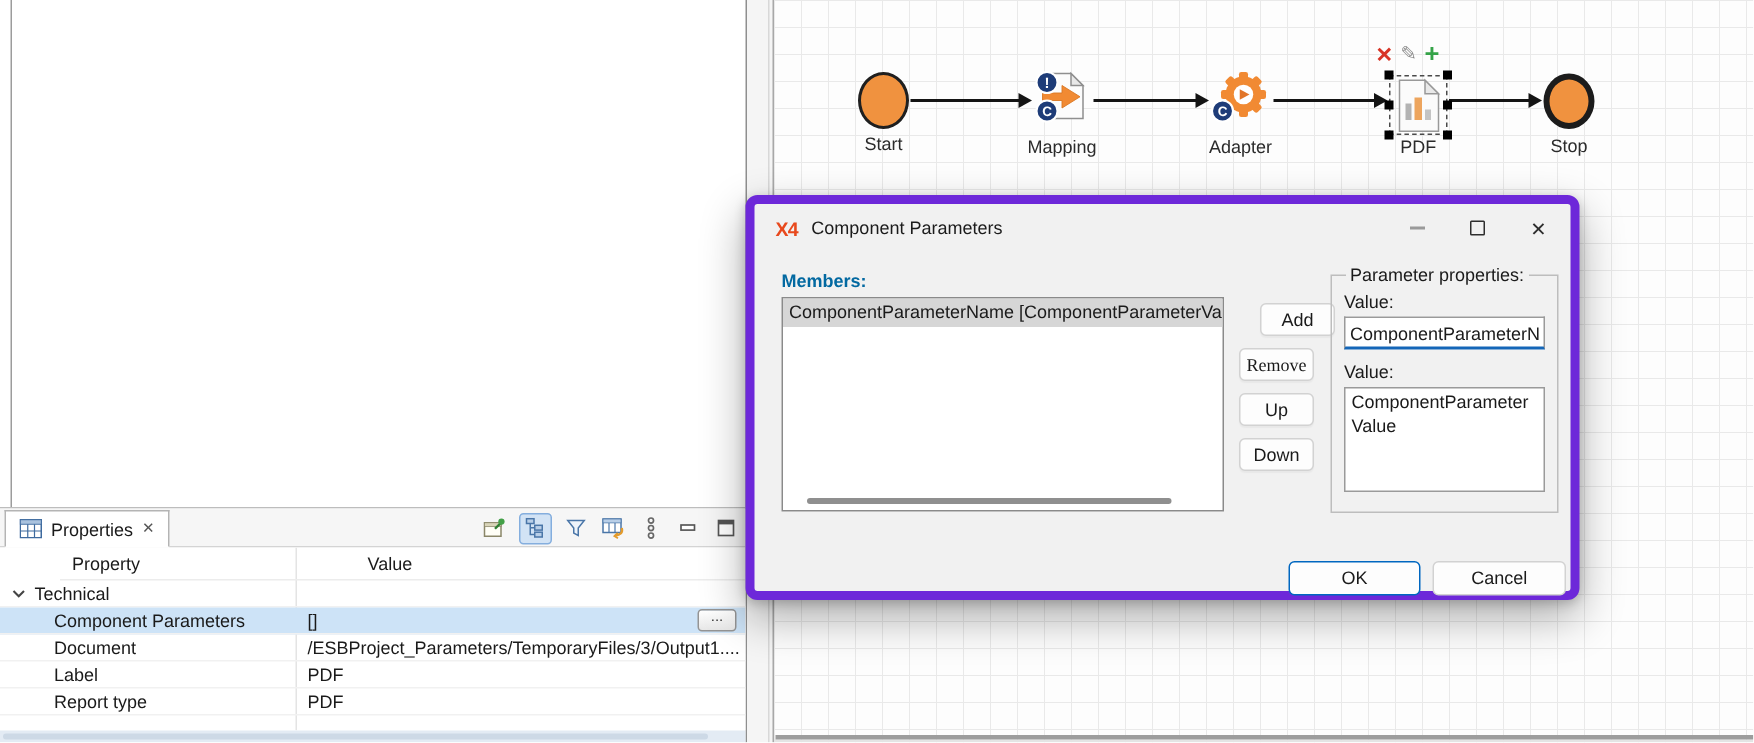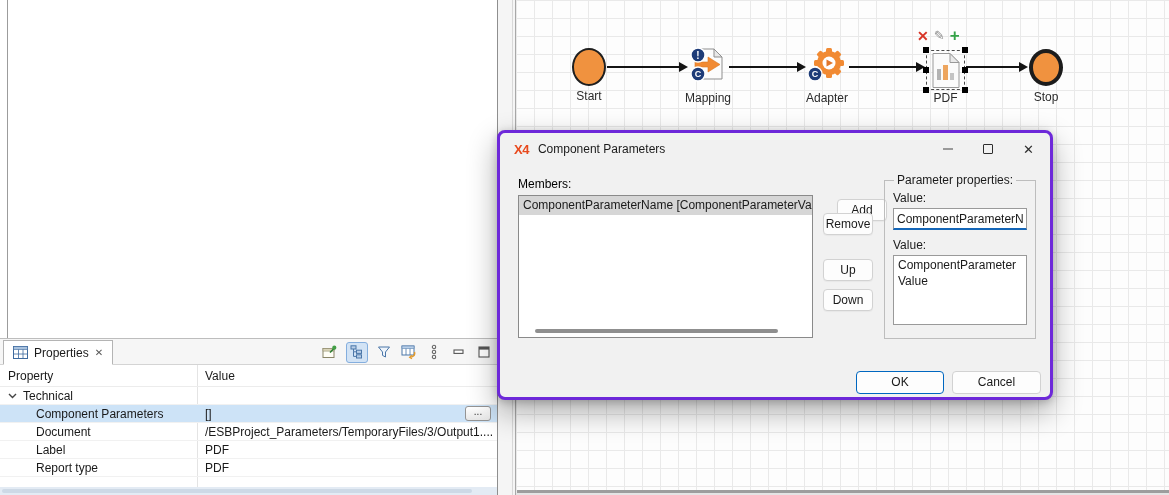--- a/index.html
+++ b/index.html
@@ -51,44 +51,44 @@
   .props-tab { position:absolute; left:3px; top:1px; height:25px; display:inline-flex; align-items:center; gap:6px;
     padding:0 9px; background:#fff; border:1px solid #b4b4b4; border-bottom:1px solid #fff; }
   .tab-close { color:#555; font-size:10px; line-height:10px; }
   .props-toolbar { position:absolute; right:4px; top:0; height:26px; display:flex; align-items:center; gap:7px; }
   .tool { width:18px; height:18px; display:flex; align-items:center; justify-content:center; }
   .tool.selected { background:#d2e3f5; border:1px solid #84aede; border-radius:3px; width:22px; height:21px; }
 
   .props-table { position:absolute; left:0; top:26px; right:0; bottom:8px; background:#fff; overflow:hidden; }
   .col-divider { position:absolute; left:197px; top:0; bottom:0; width:1px; background:#e4e4e4; }
   .prow { position:relative; display:flex; height:18px; align-items:center; border-bottom:1px solid #f1f1f1; }
-  .prow.header { height:22px; border-bottom:1px solid #ececec; }
+  .prow.header { height:22px; border-bottom:1px solid #ececec;margin-left:40px; }
   .prow.selected { background:#cde3f7; }
   .pcell.prop { width:197px; padding-left:8px; overflow:hidden; white-space:nowrap; }
   .pcell.prop.child { padding-left:36px; }
   .pcell.val { flex:1; padding-left:8px; overflow:hidden; white-space:nowrap; }
   .cat-row { display:flex; align-items:center; gap:6px; padding-left:9px; }
   .ellipsis-btn { position:absolute; right:6px; top:1px; width:26px; height:15px; font-size:10px; line-height:9px;
     text-align:center; background:linear-gradient(#ffffff,#e7e7e7); border:1px solid #949494; border-radius:3px; color:#333; }
   .props-hscroll { position:absolute; left:0; right:0; bottom:0; height:8px; background:#e3ebf4; }
   .props-hthumb { position:absolute; left:2px; top:2px; width:470px; height:4px; background:#cdd9e6; border-radius:2px; }
 
   
   .dialog { position:absolute; left:497px; top:130px; width:556px; height:270px; background:#f1f1f1;
-    border:3px solid #6d28d9; border-radius:8px; z-index:10;
+    border:6px solid #6d28d9; border-radius:8px; z-index:10;
     box-shadow:0 12px 30px rgba(0,0,0,.32), 0 2px 8px rgba(0,0,0,.20); }
   .dlg-titlebar { position:relative; height:32px; display:flex; align-items:center; padding:0 14px; }
   .x4-logo { font-weight:800; font-size:13px; color:#e8491d; margin-right:9px; letter-spacing:-0.5px; }
   .dlg-title { font-size:12px; color:#1b1b1b; }
   .dlg-controls { position:absolute; right:16px; top:0; height:32px; display:flex; align-items:center; gap:30px; }
   .btn-min { width:10px; height:2px; background:#9a9a9a; }
   .btn-max { width:10px; height:10px; border:1.2px solid #2e2e2e; border-radius:1px; }
   .btn-close { font-size:13px; color:#2e2e2e; line-height:13px; }
 
-  .dlg-label { position:absolute; font-size:12px; color:#000000; }
+  .dlg-label { position:absolute; font-size:12px; color:#0369a1;font-weight:bold; }
   .members-list { position:absolute; left:18px; top:62px; width:295px; height:143px; background:#fff;
     border:1px solid #8a8a8a; overflow:hidden; }
   .member-item { height:19px; line-height:19px; padding:0 4px; background:#d6d6d6; white-space:nowrap; overflow:hidden; }
   .list-hscroll { position:absolute; left:16px; bottom:4px; width:243px; height:4px; background:#8f8f8f; border-radius:2px; }
   .dlg-btn { position:absolute; width:50px; height:22px; background:#fdfdfd; border:1px solid #d2d2d2; border-radius:4px;
     font-size:12px; color:#1a1a1a; text-align:center; line-height:20px; box-shadow:0 1px 1px rgba(0,0,0,.04); }
   .group-box { position:absolute; left:384px; top:40px; width:152px; height:166px; border:1px solid #bdbdbd;
     padding:2px 8px 6px 8px; }
   .group-box legend { font-size:12px; padding:0 3px; margin-left:1px; color:#1a1a1a; }
   .fld-label { font-size:12px; margin-top:2px; }
@@ -339,21 +339,21 @@
     </div>
 
     <div class="dlg-label" style="left:18px; top:44px;">Members:</div>
 
     <div class="members-list">
       <div class="member-item">ComponentParameterName [ComponentParameterValue]</div>
       <div class="list-hscroll"></div>
     </div>
 
     <div class="dlg-btn" style="left:337px; top:66px;">Add</div>
-    <div class="dlg-btn" style="left:323px; top:80px;">Remove</div>
+    <div class="dlg-btn" style="left:323px; top:96px;font-family:Liberation Serif, serif;">Remove</div>
     <div class="dlg-btn" style="left:323px; top:126px;">Up</div>
     <div class="dlg-btn" style="left:323px; top:156px;">Down</div>
 
     <fieldset class="group-box">
       <legend>Parameter properties:</legend>
       <div class="fld-label">Value:</div>
       <input class="name-input" type="text" value="ComponentParameterName" style="">
       <div class="fld-label" style="margin-top:8px;">Value:</div>
       <textarea class="value-area" style="">ComponentParameterValue</textarea>
     </fieldset>

